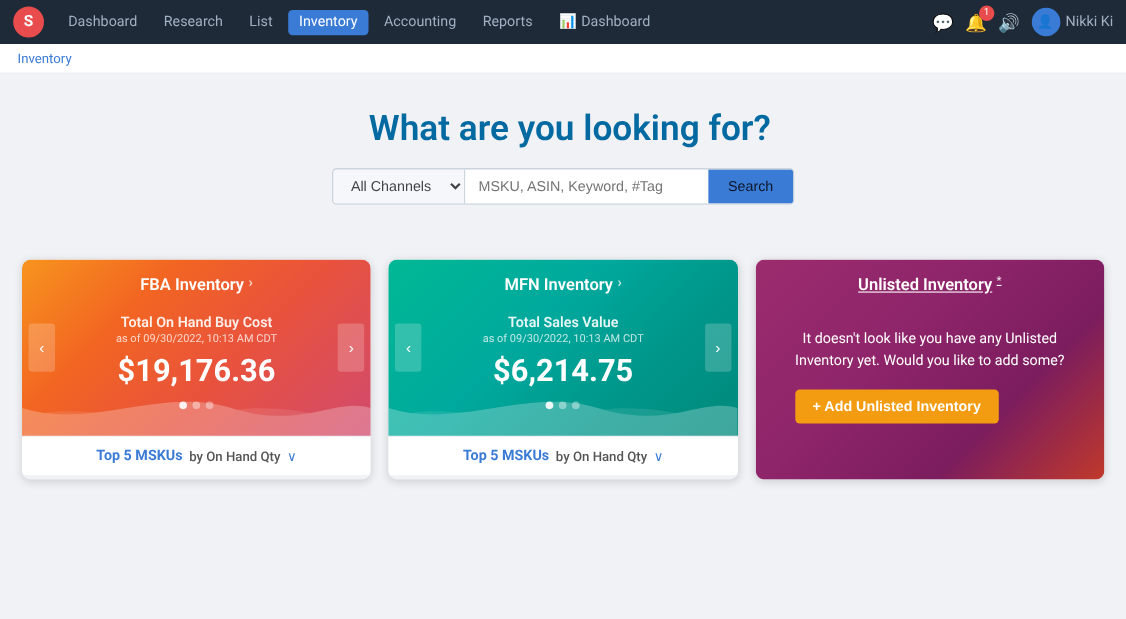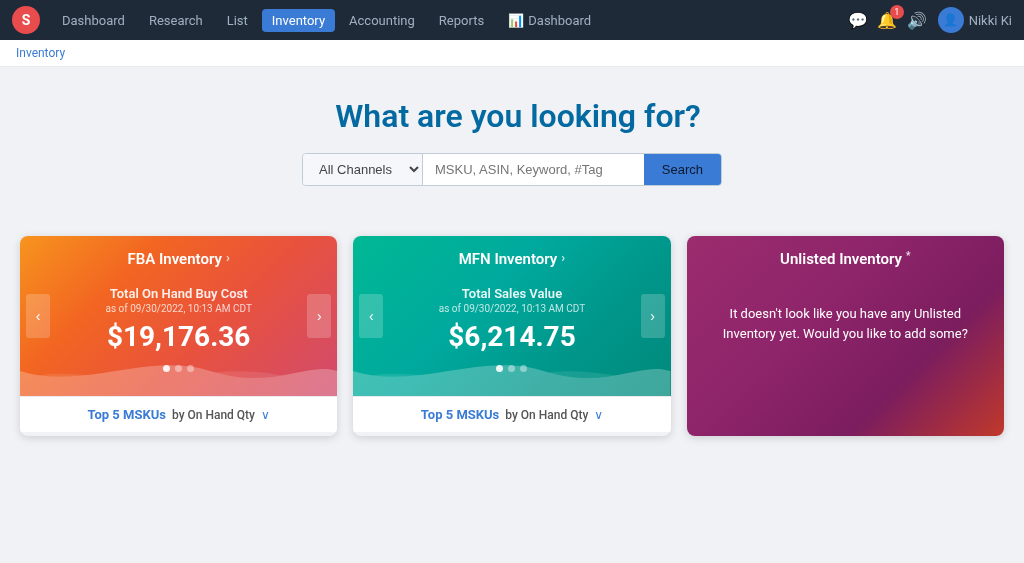--- a/index.html
+++ b/index.html
@@ -273,21 +273,21 @@
       font-size: 12px;
     }
     .card-bottom-chevron {
       color: #3a7bd5;
       font-size: 12px;
     }
 
     
     .unlisted-body {
       display: flex;
-      flex-direction: row;
+      flex-direction: column;
       align-items: flex-start;
       justify-content: center;
       padding: 20px 20px;
       text-align: center;
       flex: 1;
     }
     .unlisted-text {
       color: white;
       font-size: 13px;
       line-height: 1.5;
@@ -420,24 +420,25 @@
       </div>
       <div class="card-bottom">
         <span class="card-bottom-label-strong">Top 5 MSKUs</span>
         <span class="card-bottom-sub">by On Hand Qty</span>
         <span class="card-bottom-chevron">∨</span>
       </div>
     </div>
 
     <div class="inv-card">
       <div class="card-top card-gradient-unlisted" style="align-items:center; justify-content:flex-start; min-height: 200px;">
-        <div class="card-title" style="margin-bottom: 16px;">
+        <div class="card-title" style="margin-bottom: 0; text-decoration: underline;">
           <span>Unlisted Inventory</span>
           <sup style="font-size:10px; color:rgba(255,255,255,0.85);">*</sup>
         </div>
         <div class="unlisted-body">
           <div class="unlisted-text">It doesn't look like you have any Unlisted Inventory yet. Would you like to add some?</div>
+          <button class="unlisted-add-btn">+ Add Unlisted Inventory</button>
         </div>
       </div>
     </div>
 
   </div>
 </div>
 
 </body></html>

